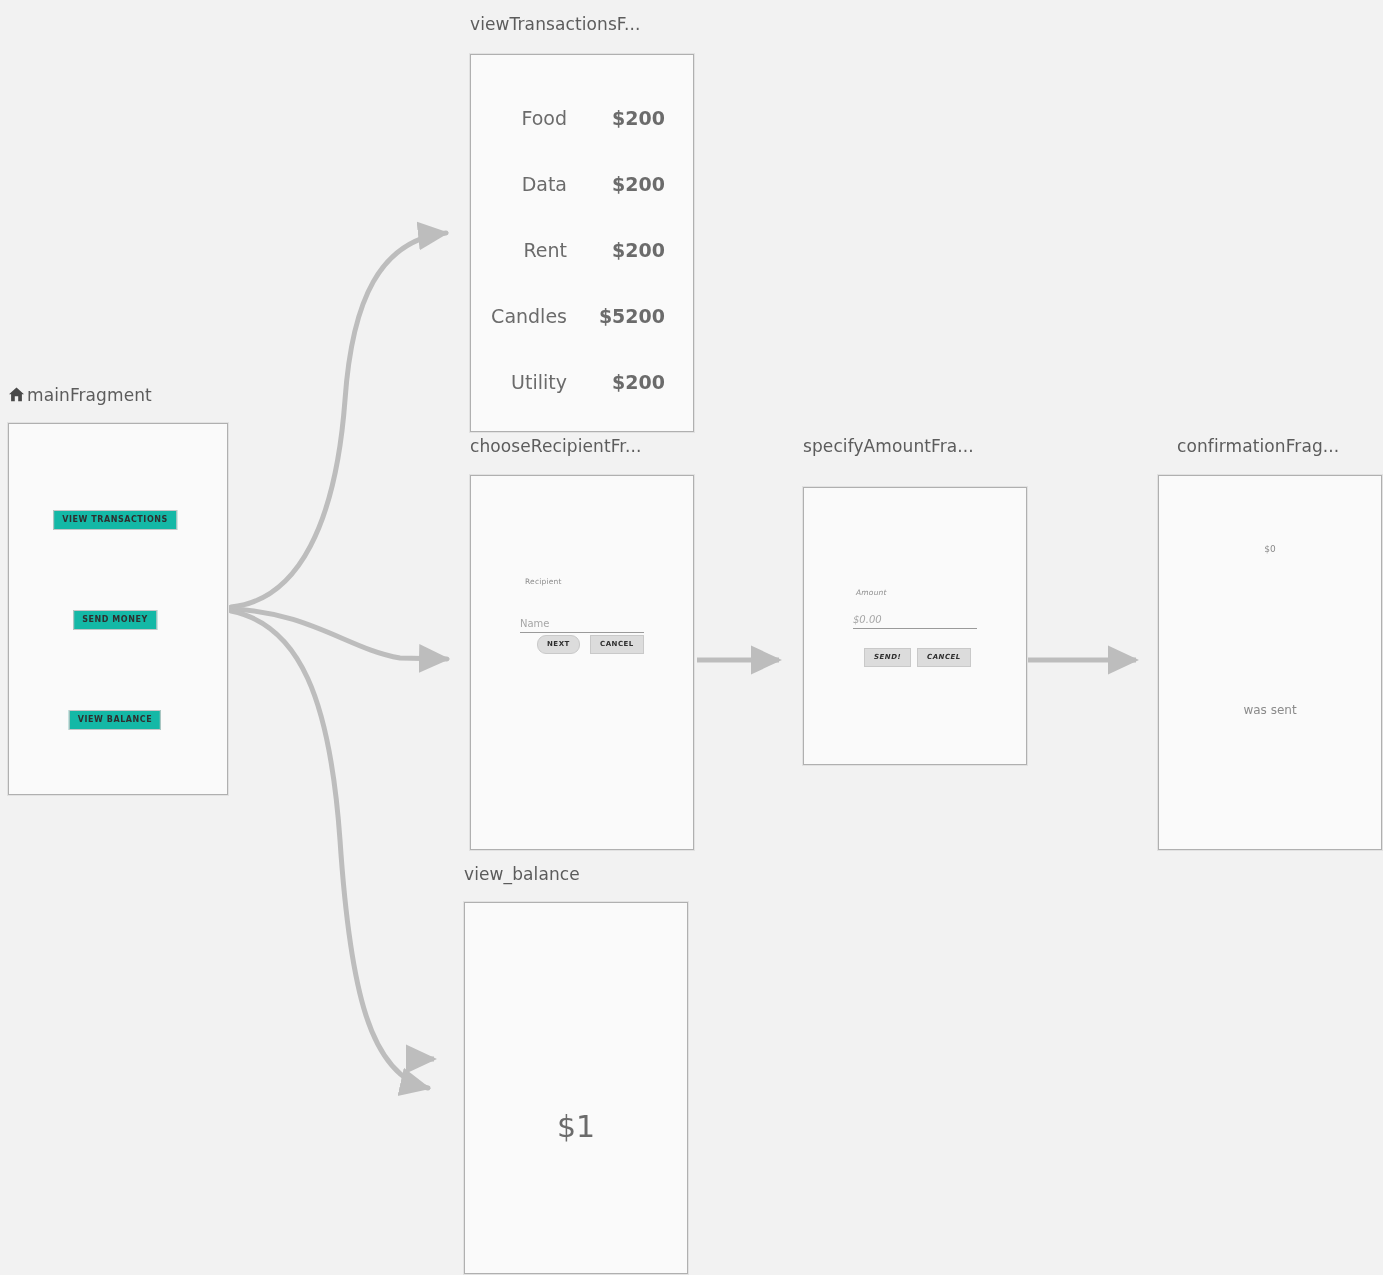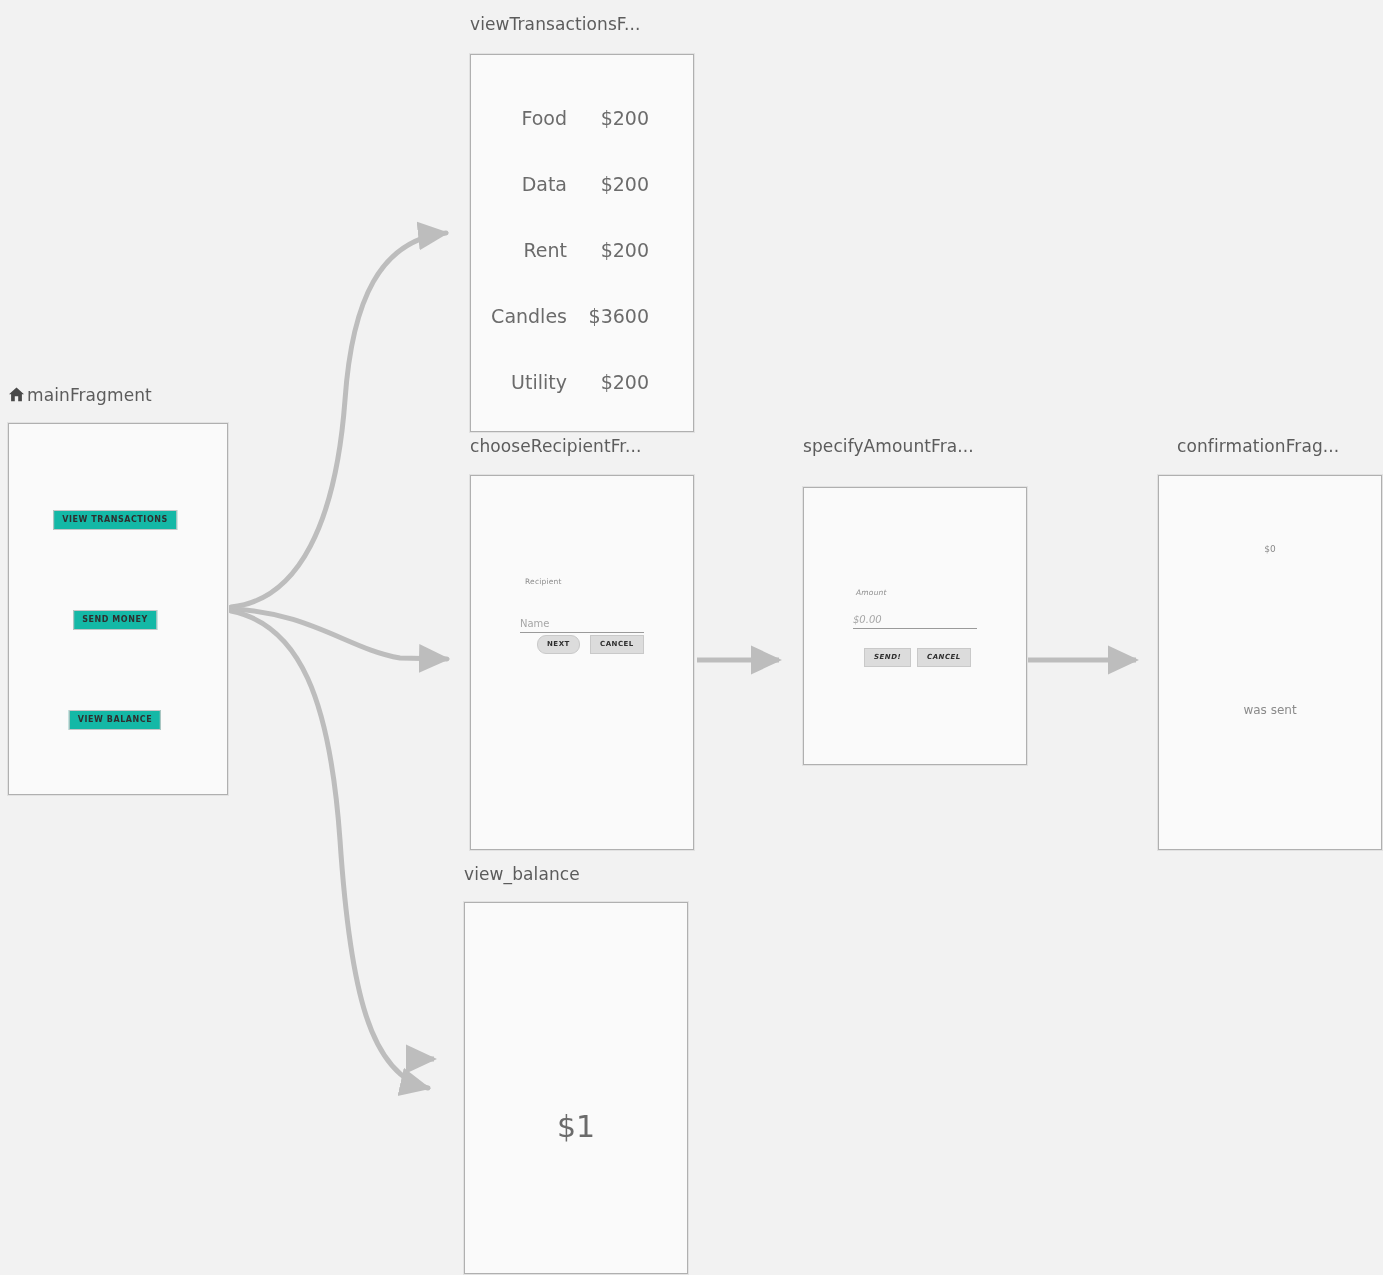--- a/index.html
+++ b/index.html
@@ -79,23 +79,24 @@
     color: #6b6b6b;
   }
   .tx-label {
     position: absolute;
     right: 126px;
     top: 0;
     white-space: nowrap;
   }
   .tx-amount {
     position: absolute;
-    right: 44px;
+    right: 28px;
     top: 0;
     white-space: nowrap;
+    font-weight: bold;
   }
   
   .field-label {
     position: absolute;
     font-size: 7.5px;
     color: #8c8c8c;
     letter-spacing: .2px;
     white-space: nowrap;
   }
   .field-input {
@@ -193,21 +194,21 @@
       <div class="txrow" style="top:118px;">
         <span class="tx-label">Data</span>
         <span class="tx-amount">$200</span>
       </div>
       <div class="txrow" style="top:184px;">
         <span class="tx-label">Rent</span>
         <span class="tx-amount">$200</span>
       </div>
       <div class="txrow" style="top:250px;">
         <span class="tx-label">Candles</span>
-        <span class="tx-amount">$3600</span>
+        <span class="tx-amount">$5200</span>
       </div>
       <div class="txrow" style="top:316px;">
         <span class="tx-label">Utility</span>
         <span class="tx-amount">$200</span>
       </div>
     </div>
   </div>
 
   <div class="node" style="left:470px; top:436px;">
     <div class="node-title" style="top:0px;">chooseRecipientFr...</div>

